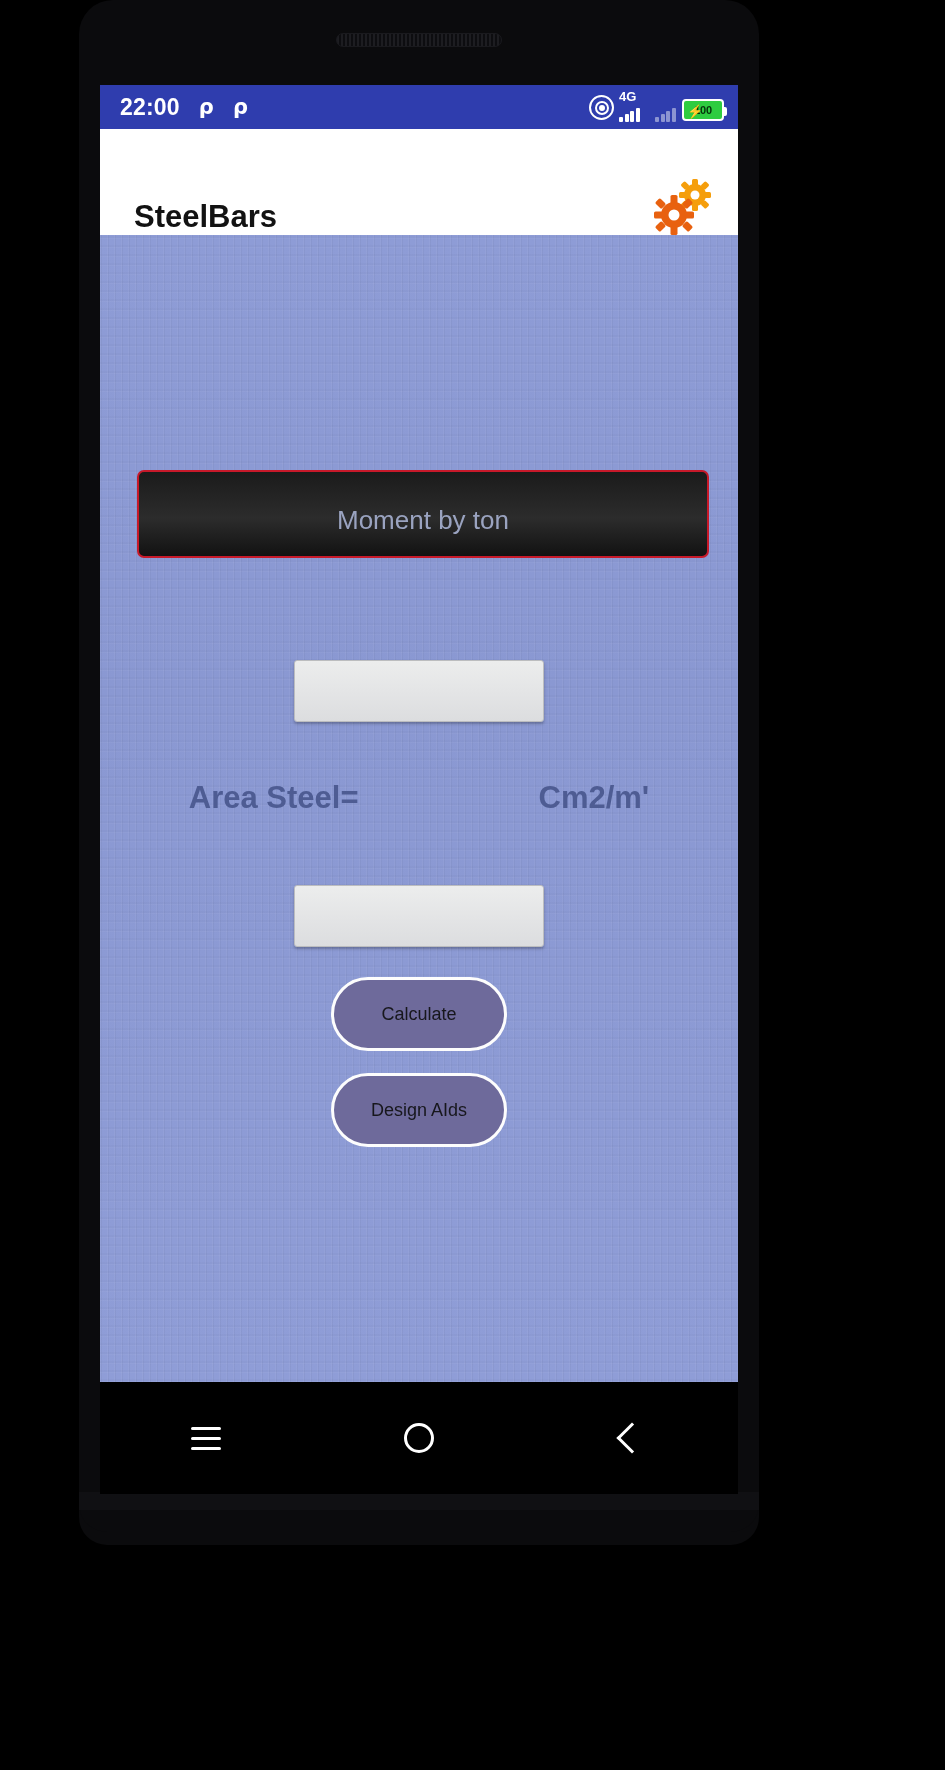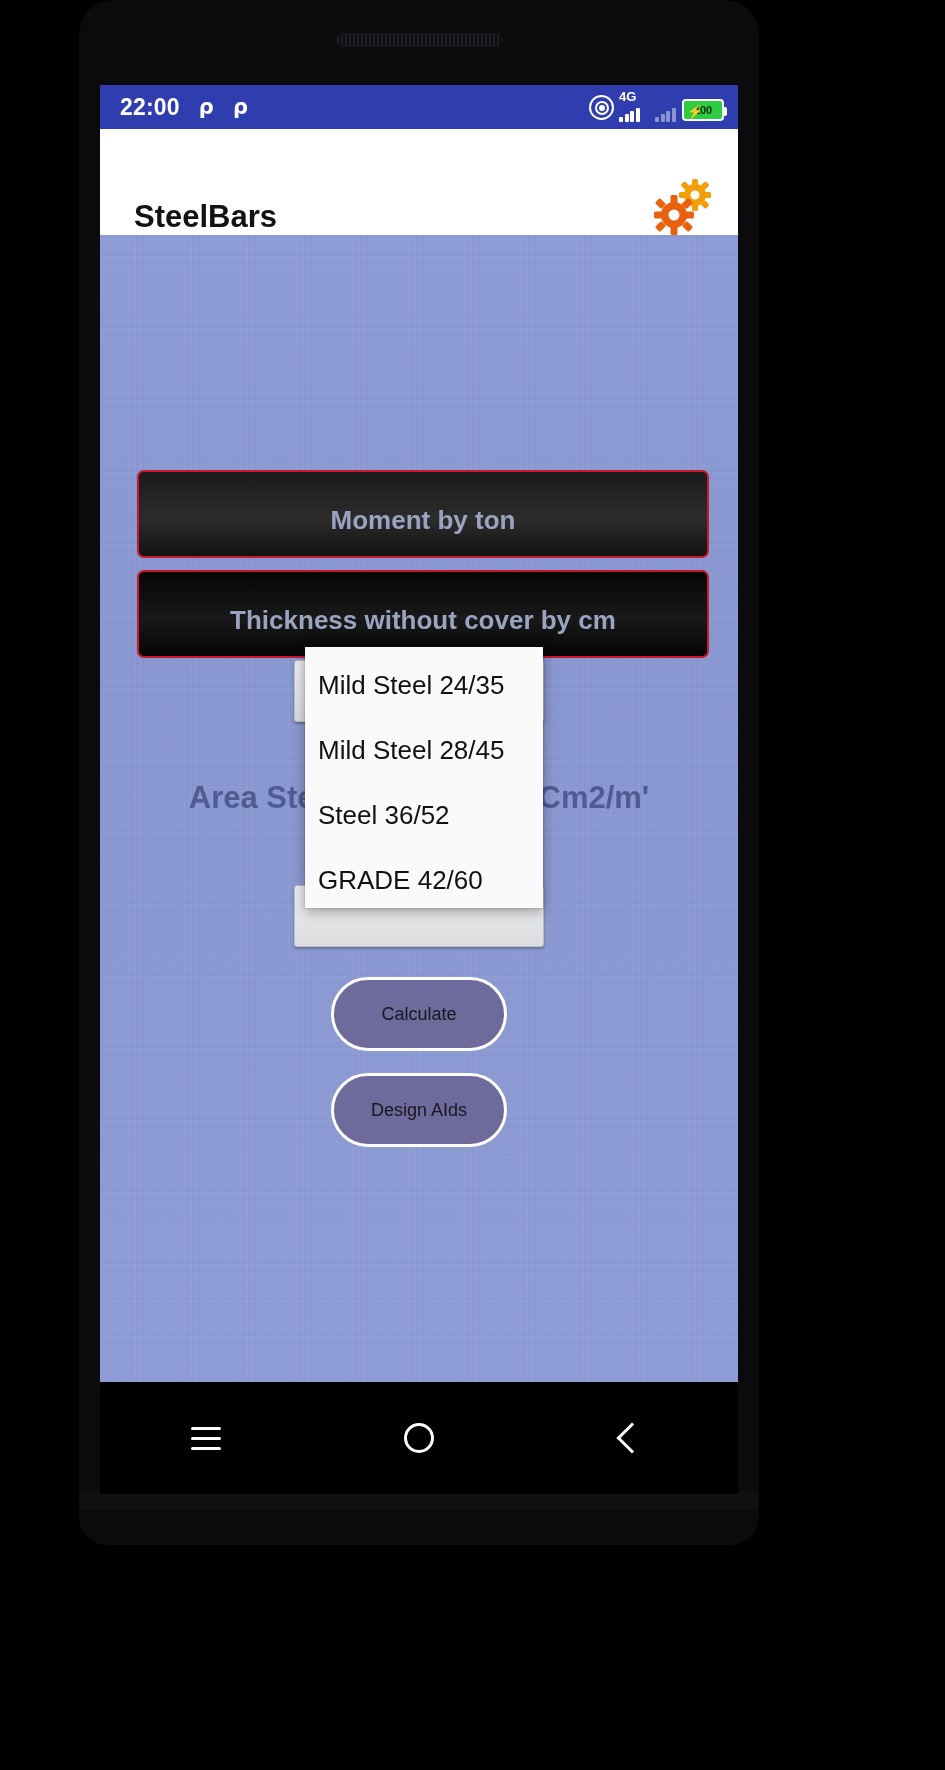--- a/index.html
+++ b/index.html
@@ -137,21 +137,21 @@
 
   .field {
     position: absolute;
     left: 37px; width: 572px; height: 88px;
     border: 2.5px solid #c7192a;
     border-radius: 7px;
     background: linear-gradient(180deg,#1b1b1b 0%, #2c2c2c 55%, #121212 100%);
     display: flex; align-items: center; justify-content: center;
   }
   .field .ph {
-    font-size: 26px; color: #9aa3c0; font-weight: 700; margin-top: 12px;
+    font-size: 26px; color: #9aa3c0; font-weight: 400; margin-top: 12px;
   }
   #field-moment { top: 235px; }
   #field-thickness { top: 335px;
     background: linear-gradient(180deg,#060606 0%, #191919 55%, #050505 100%);
   }
 
   
   .spinner {
     position: absolute;
     left: 194px; width: 250px; height: 62px;
@@ -303,38 +303,29 @@
       </svg>
     </span>
   </div>
 
   <div id="content">
 
     <div class="field" id="field-moment">
       <span class="ph">Moment by ton</span>
     </div>
 
-    <div class="field" id="field-thickness">
-      <span class="ph">Thickness without cover by cm</span>
-    </div>
 
     <div class="spinner" id="spinner-a"></div>
     <div class="spinner" id="spinner-b"></div>
 
     <div id="formula">
       <span class="lhs">Area Steel=</span>
       <span>Cm2/m'</span>
     </div>
 
-    <div id="dropdown">
-      <div class="dd-item">Mild Steel 24/35</div>
-      <div class="dd-item">Mild Steel 28/45</div>
-      <div class="dd-item">Steel 36/52</div>
-      <div class="dd-item">GRADE 42/60</div>
-    </div>
 
     <div class="abtn" id="btn-calculate">
       <span>Calculate</span>
     </div>
     <div class="abtn" id="btn-design">
       <span>Design AIds</span>
     </div>
 
   </div>
 </div>

